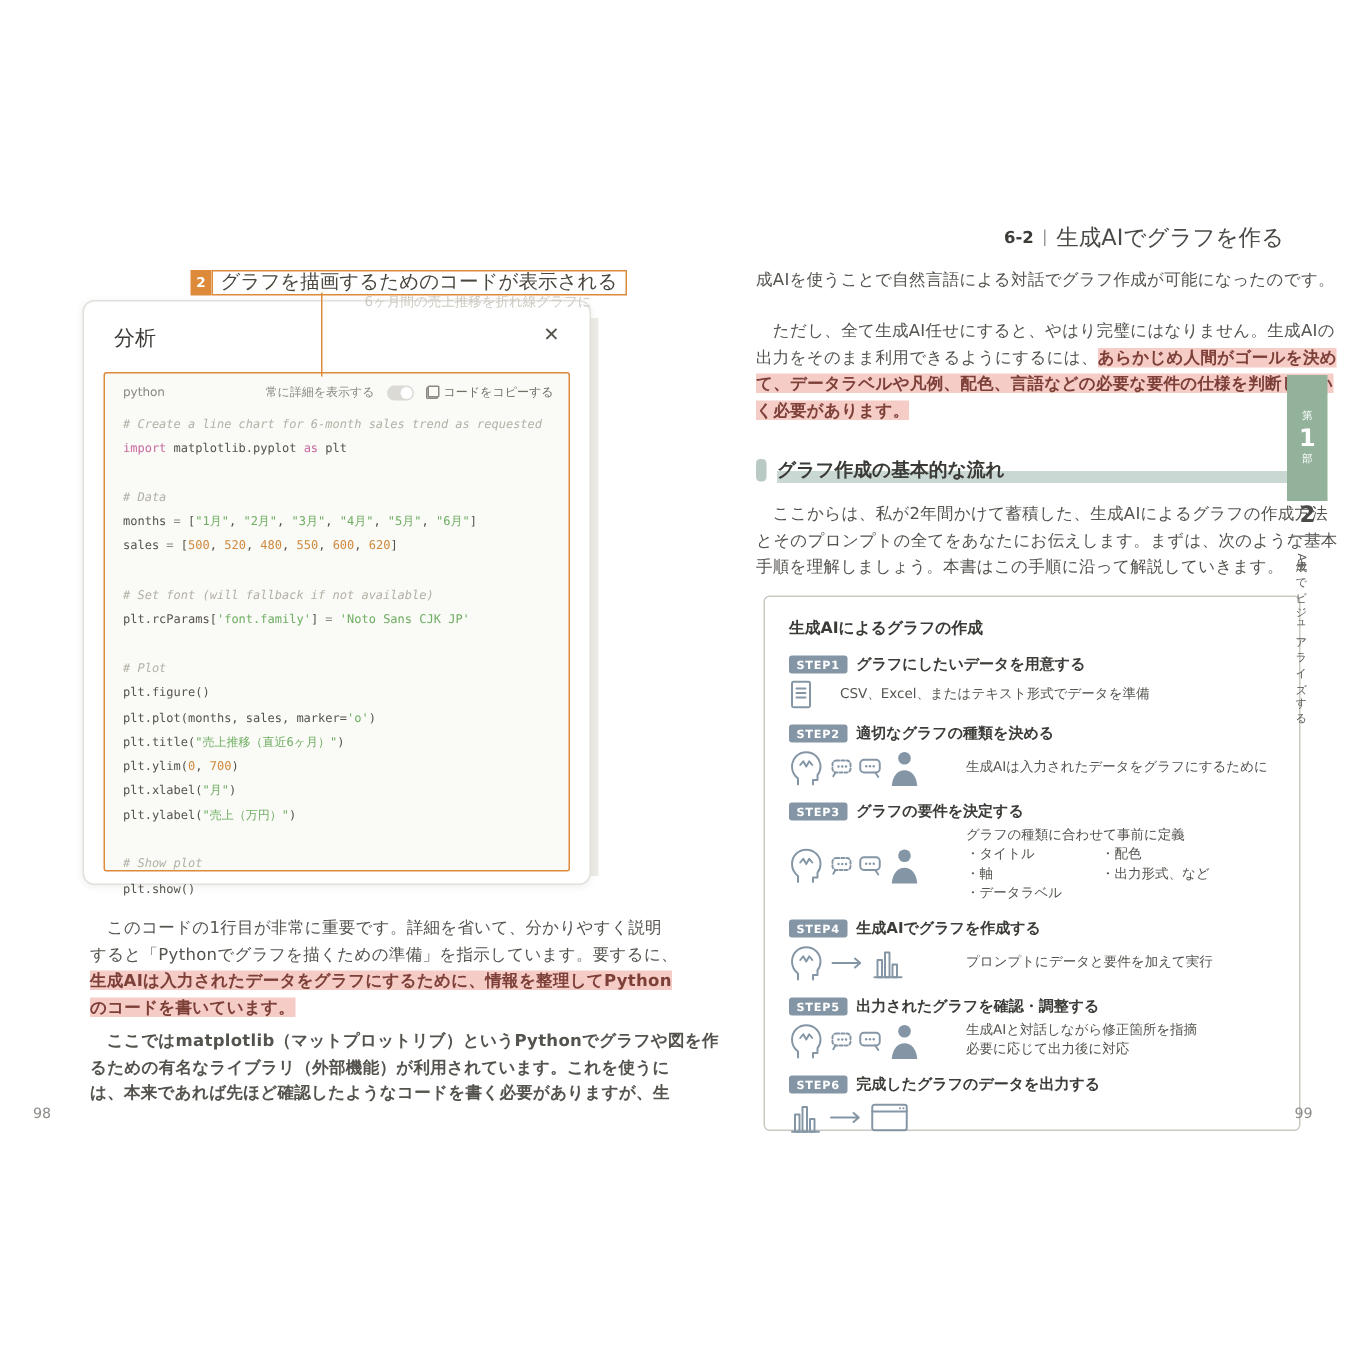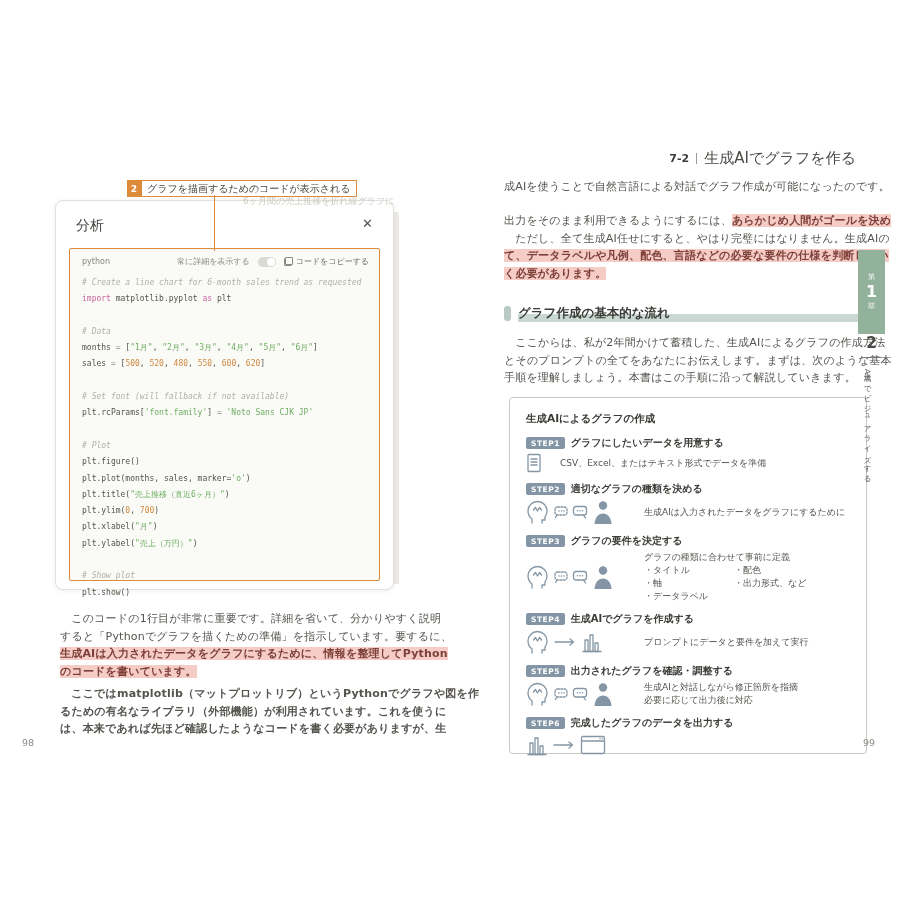--- a/index.html
+++ b/index.html
@@ -11,21 +11,21 @@
   .abs{position:absolute;}
 
   
   .callout{left:127px;top:180px;display:flex;align-items:stretch;gap:0;z-index:5;}
   .callout-num{
     background:var(--accent,#dd8a3a);color:#fff;font-size:9px;font-weight:bold;
     width:14px;display:flex;align-items:center;justify-content:center;
   }
   .callout-label{
     border:1px solid var(--accent,#dd8a3a);background:#fff;color:#4a463e;
-    font-size:10px;padding:1px 5px;line-height:13px;white-space:nowrap;
+    font-size:13px;padding:1px 5px;line-height:13px;white-space:nowrap;
   }
   .connector{left:214px;top:195px;width:1px;height:56px;background:var(--accent,#dd8a3a);z-index:6;}
 
   .bg-faded-text{
     left:243px;top:195px;width:152px;height:11px;overflow:hidden;z-index:4;
     color:#ccc9c1;font-size:9px;white-space:nowrap;
   }
   .bg-side-strip{left:393px;top:212px;width:6px;height:372px;background:#edebe6;z-index:0;}
 
   
@@ -165,31 +165,31 @@
     <div><span class="hl">のコードを書いています。</span></div>
   </div>
 <div class="abs para left-para2">
     <div><span>　ここではmatplotlib（マットプロットリブ）というPythonでグラフや図を作</span></div>
     <div><span>るための有名なライブラリ（外部機能）が利用されています。これを使うに</span></div>
     <div><span>は、本来であれば先ほど確認したようなコードを書く必要がありますが、生</span></div>
   </div>
 <div class="abs pagenum pagenum-left">98</div>
 
 <div class="abs rp-header">
-  <span class="sec-no">7-2</span>
+  <span class="sec-no">6-2</span>
   <span class="sec-div"></span>
   <span class="sec-title">生成AIでグラフを作る</span>
 </div>
 
 <div class="abs para rp-intro">
     <div><span>成AIを使うことで自然言語による対話でグラフ作成が可能になったのです。</span></div>
   </div>
 <div class="abs para rp-para1">
+    <div><span>　ただし、全て生成AI任せにすると、やはり完璧にはなりません。生成AIの</span></div>
     <div><span>出力をそのまま利用できるようにするには、</span><span class="hl">あらかじめ人間がゴールを決め</span></div>
-    <div><span>　ただし、全て生成AI任せにすると、やはり完璧にはなりません。生成AIの</span></div>
     <div><span class="hl">て、データラベルや凡例、配色、言語などの必要な要件の仕様を判断してい</span></div>
     <div><span class="hl">く必要があります。</span></div>
   </div>
 
 <div class="abs rp-heading">
   <span class="accent-pill"></span>
   <span class="heading-text">グラフ作成の基本的な流れ</span>
 </div>
 
 <div class="abs para rp-para2">

